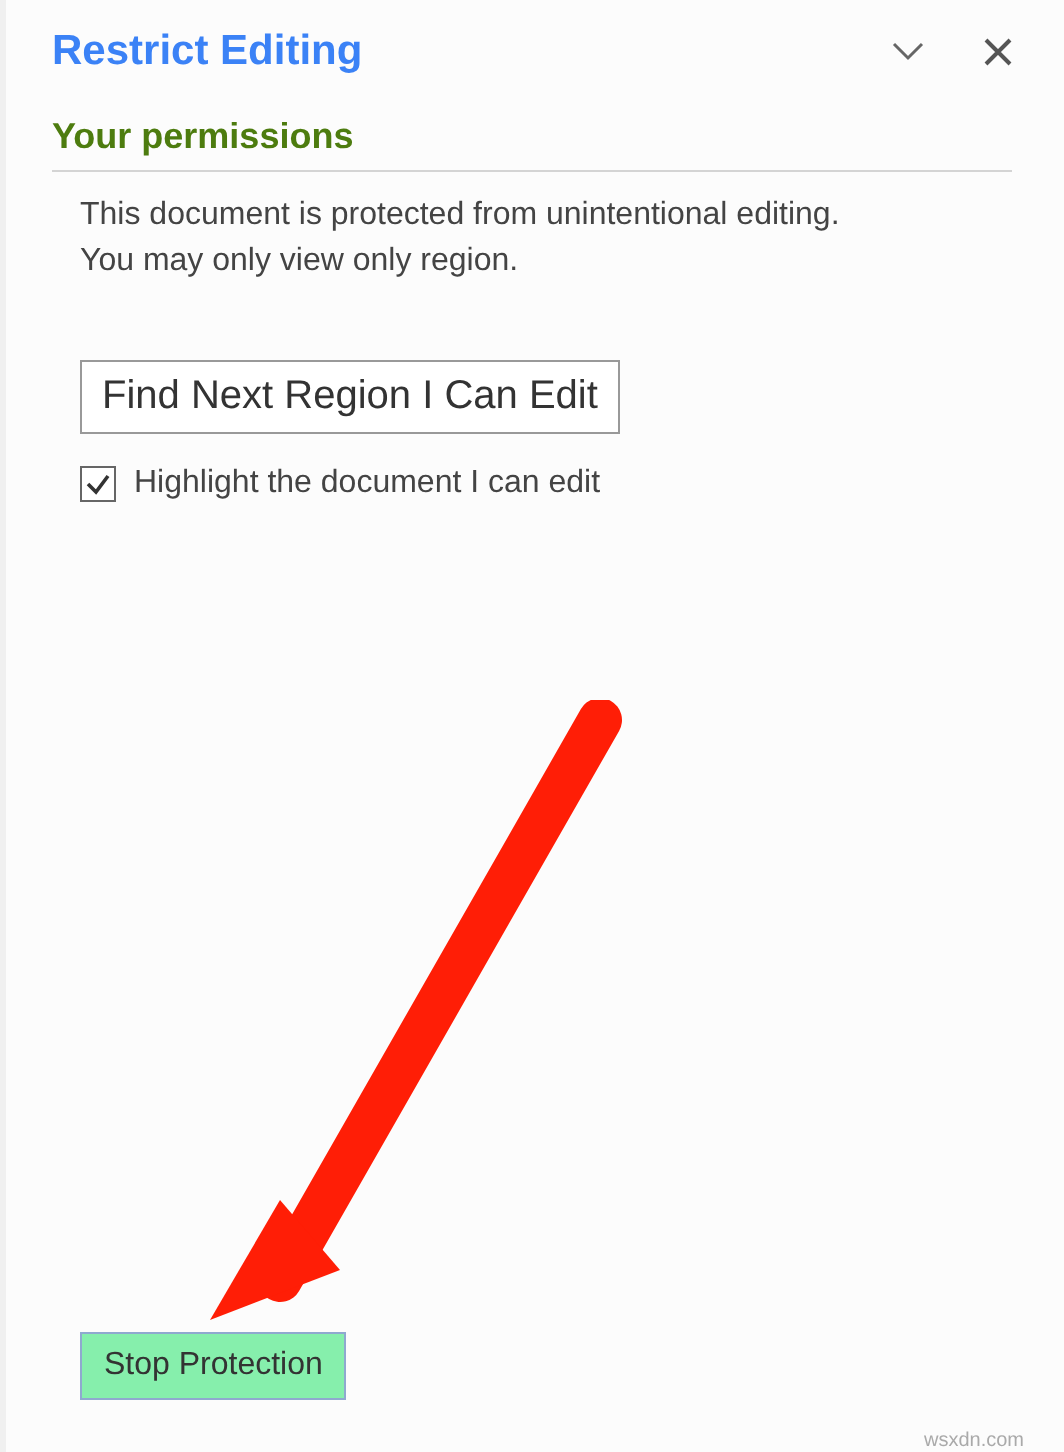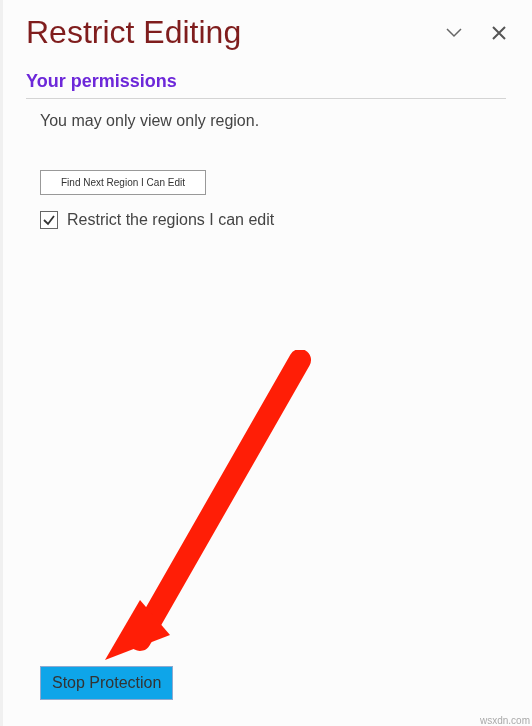--- a/index.html
+++ b/index.html
@@ -20,41 +20,41 @@
       height: 100%;
       padding: 0;
       position: relative;
     }
     .pane-header {
       display: flex;
       align-items: center;
       padding: 14px 16px 14px 26px;
     }
     .pane-title {
-      color: #7f1d1d;
-      font-size: 32px;
-      font-weight: 400;
+      color: #3b82f6;
+      font-size: 21px;
+      font-weight: 700;
       flex: 1;
     }
     .pane-header-right {
       display: flex;
       align-items: center;
       gap: 30px;
       margin-right: 10px;
     }
     .chevron-icon svg, .close-icon svg {
       display: block;
     }
     .section {
       padding: 0 26px;
     }
     .section-title {
       font-size: 18px;
       font-weight: 700;
-      color: #6d28d9;
+      color: #4d7c0f;
       margin-top: 6px;
       padding-bottom: 6px;
     }
     .divider {
       border: none;
       border-top: 1px solid #d4d4d4;
       margin: 0 0 10px 0;
     }
     .body-text {
       font-size: 16px;
@@ -63,23 +63,23 @@
       padding: 0 14px;
     }
     .controls {
       padding: 38px 14px 0 14px;
     }
     .btn {
       display: inline-block;
       background: #fff;
       border: 1px solid #999;
       color: #333;
-      font-size: 10px;
+      font-size: 20px;
       font-family: inherit;
-      padding: 6px 20px;
+      padding: 6px 10px;
       margin-bottom: 14px;
       cursor: pointer;
     }
     .checkbox-row {
       display: flex;
       align-items: center;
       gap: 9px;
       margin-top: 2px;
     }
     .checkbox {
@@ -96,35 +96,35 @@
       display: block;
     }
     .checkbox-label {
       font-size: 16px;
       color: #444;
     }
     .stop-btn {
       position: absolute;
       left: 40px;
       bottom: 26px;
-      background: #0ea5e9;
+      background: #86efac;
       border: 1px solid #8fa9cf;
       color: #333;
       font-size: 16px;
       font-family: inherit;
       padding: 7px 11px;
       cursor: pointer;
     }
     .arrow-overlay {
       position: absolute;
       pointer-events: none;
     }
     .watermark {
       position: absolute;
-      right: 2px;
+      right: 20px;
       bottom: 0px;
       font-size: 10px;
       color: #aaa;
       font-family: Arial, sans-serif;
     }
     .pane-edge {
       position: absolute;
       left: 0;
       top: 0;
       width: 3px;
@@ -151,34 +151,35 @@
           <path d="M1 1 L13 13 M13 1 L1 13" stroke="#555" stroke-width="2"></path>
         </svg>
       </span>
     </div>
   </div>
 
   <div class="section">
     <div class="section-title">Your permissions</div>
     <hr class="divider">
     <div class="body-text">
+      <div>This document is protected from unintentional editing.</div>
       <div>You may only view only region.</div>
     </div>
 
     <div class="controls">
       <div>
         <button class="btn">Find Next Region I Can Edit</button>
       </div>
       <div class="checkbox-row">
         <span class="checkbox">
           <svg width="14" height="14" viewBox="0 0 14 14">
             <path d="M2 7 L6 11 L12 3" fill="none" stroke="#333" stroke-width="1.8"></path>
           </svg>
         </span>
-        <span class="checkbox-label">Restrict the regions I can edit</span>
+        <span class="checkbox-label">Highlight the document I can edit</span>
       </div>
     </div>
   </div>
 
   <button class="stop-btn">Stop Protection</button>
 
   <svg class="arrow-overlay" style="left:100px; top:350px;" width="220" height="330" viewBox="0 0 220 330">
     <line x1="200" y1="10" x2="40" y2="290" stroke="#ff1e06" stroke-width="22" stroke-linecap="round"></line>
     <polygon points="5,310 70,285 40,250" fill="#ff1e06"></polygon>
   </svg>

